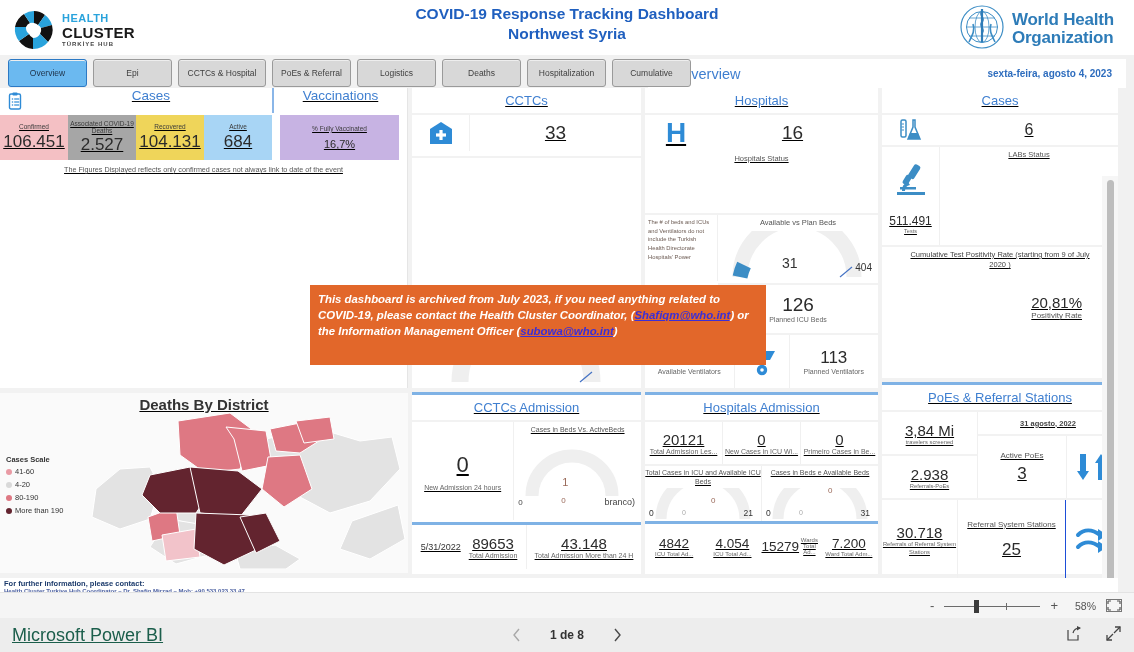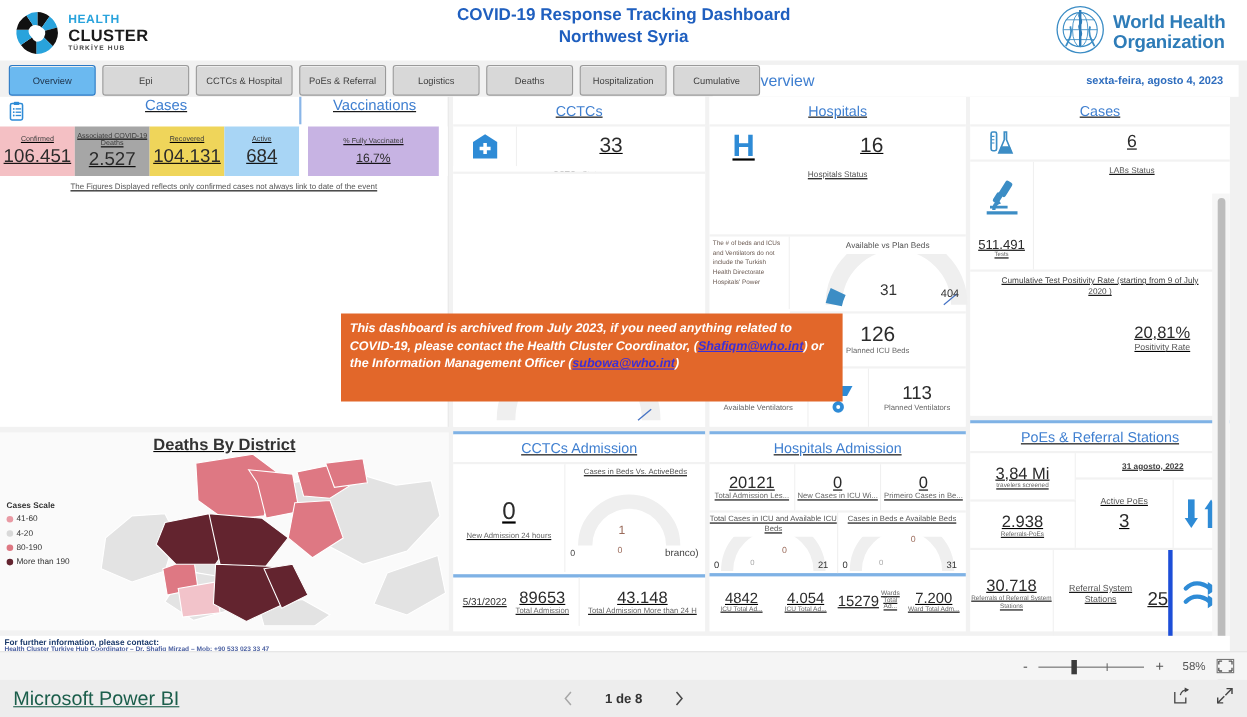--- a/index.html
+++ b/index.html
@@ -397,21 +397,21 @@
     <div class="card" id="hosp-card">
       <div class="card-hd">Hospitals</div>
       <div style="display:flex;height:38px;border-top:2px solid #f2f2f2;">
         <div style="width:62px;display:flex;align-items:center;justify-content:center;">
           <span style="font-size:28px;font-weight:bold;color:#2E8BD6;line-height:1;">H</span>
         </div>
         <div style="flex:1;display:flex;align-items:center;justify-content:center;font-size:19px;color:#2b2b2b;">16</div>
       </div>
       <div style="text-align:center;font-size:7.5px;color:#555;padding-top:3px;">Hospitals Status</div>
 
-      <div style="position:absolute;left:0;top:125px;width:233px;height:68px;display:flex;border-top:2px solid #f2f2f2;gap:18px;">
+      <div style="position:absolute;left:0;top:125px;width:233px;height:68px;display:flex;border-top:2px solid #f2f2f2;">
         <div style="width:73px;font-size:5.8px;color:#6b5a52;padding:3px;line-height:1.5;border-right:1px solid #f0f0f0;overflow:hidden;">The # of beds and ICUs and Ventilators do not include the Turkish Health Directorate Hospitals' Power</div>
         <div style="flex:1;position:relative;">
           <div style="text-align:center;font-size:7.5px;color:#555;padding-top:3px;">Available vs Plan Beds</div>
           <svg width="158" height="48" viewBox="0 0 158 48" style="position:absolute;left:0;top:16px;">
             <path d="M22,46 A52,52 0 0 1 136,46" fill="none" stroke="#EFEFEF" stroke-width="15"></path>
             <path d="M22,46 A52,52 0 0 1 26,34" fill="none" stroke="#3C8DC5" stroke-width="15"></path>
             <line x1="122" y1="46" x2="134" y2="36" stroke="#4472C4" stroke-width="1.1"></line>
           </svg>
           <div style="position:absolute;left:64px;top:40px;font-size:14px;color:#333;">31</div>
           <div style="position:absolute;right:6px;top:47px;font-size:10px;color:#333;">404</div>
@@ -581,21 +581,21 @@
             </div>
           </div>
         </div>
       </div>
 
       <div style="display:flex;height:82px;border-top:2px solid #f2f2f2;">
         <div style="width:76px;display:flex;flex-direction:column;align-items:center;justify-content:center;border-right:1px solid #f0f0f0;">
           <div style="font-size:15px;color:#2b2b2b;">30.718</div>
           <div class="kpi-lbl" style="font-size:5.8px;line-height:1.3;">Referrals of Referral System Stations</div>
         </div>
-        <div style="flex:1;display:flex;align-items:center;justify-content:center;border-right:4px solid #1d4ed8;">
+        <div style="flex:1;display:flex;flex-direction:column;align-items:center;justify-content:center;border-right:1px solid #1d4ed8;">
           <div style="font-size:8px;color:#555;text-align:center;line-height:1.3;">Referral System Stations</div>
           <div style="font-size:17px;color:#2b2b2b;margin-top:10px;">25</div>
         </div>
         <div style="width:52px;display:flex;align-items:center;justify-content:center;">
           <svg width="36" height="30" viewBox="0 0 36 30">
             <g fill="none" stroke="#2E8BD6" stroke-width="4" stroke-linecap="round">
               <path d="M4 10 C10 4, 18 4, 26 10"></path>
               <path d="M4 22 C10 16, 18 16, 26 22"></path>
             </g>
             <path d="M24 4 L33 10 L24 16 Z" fill="#2E8BD6"></path>

